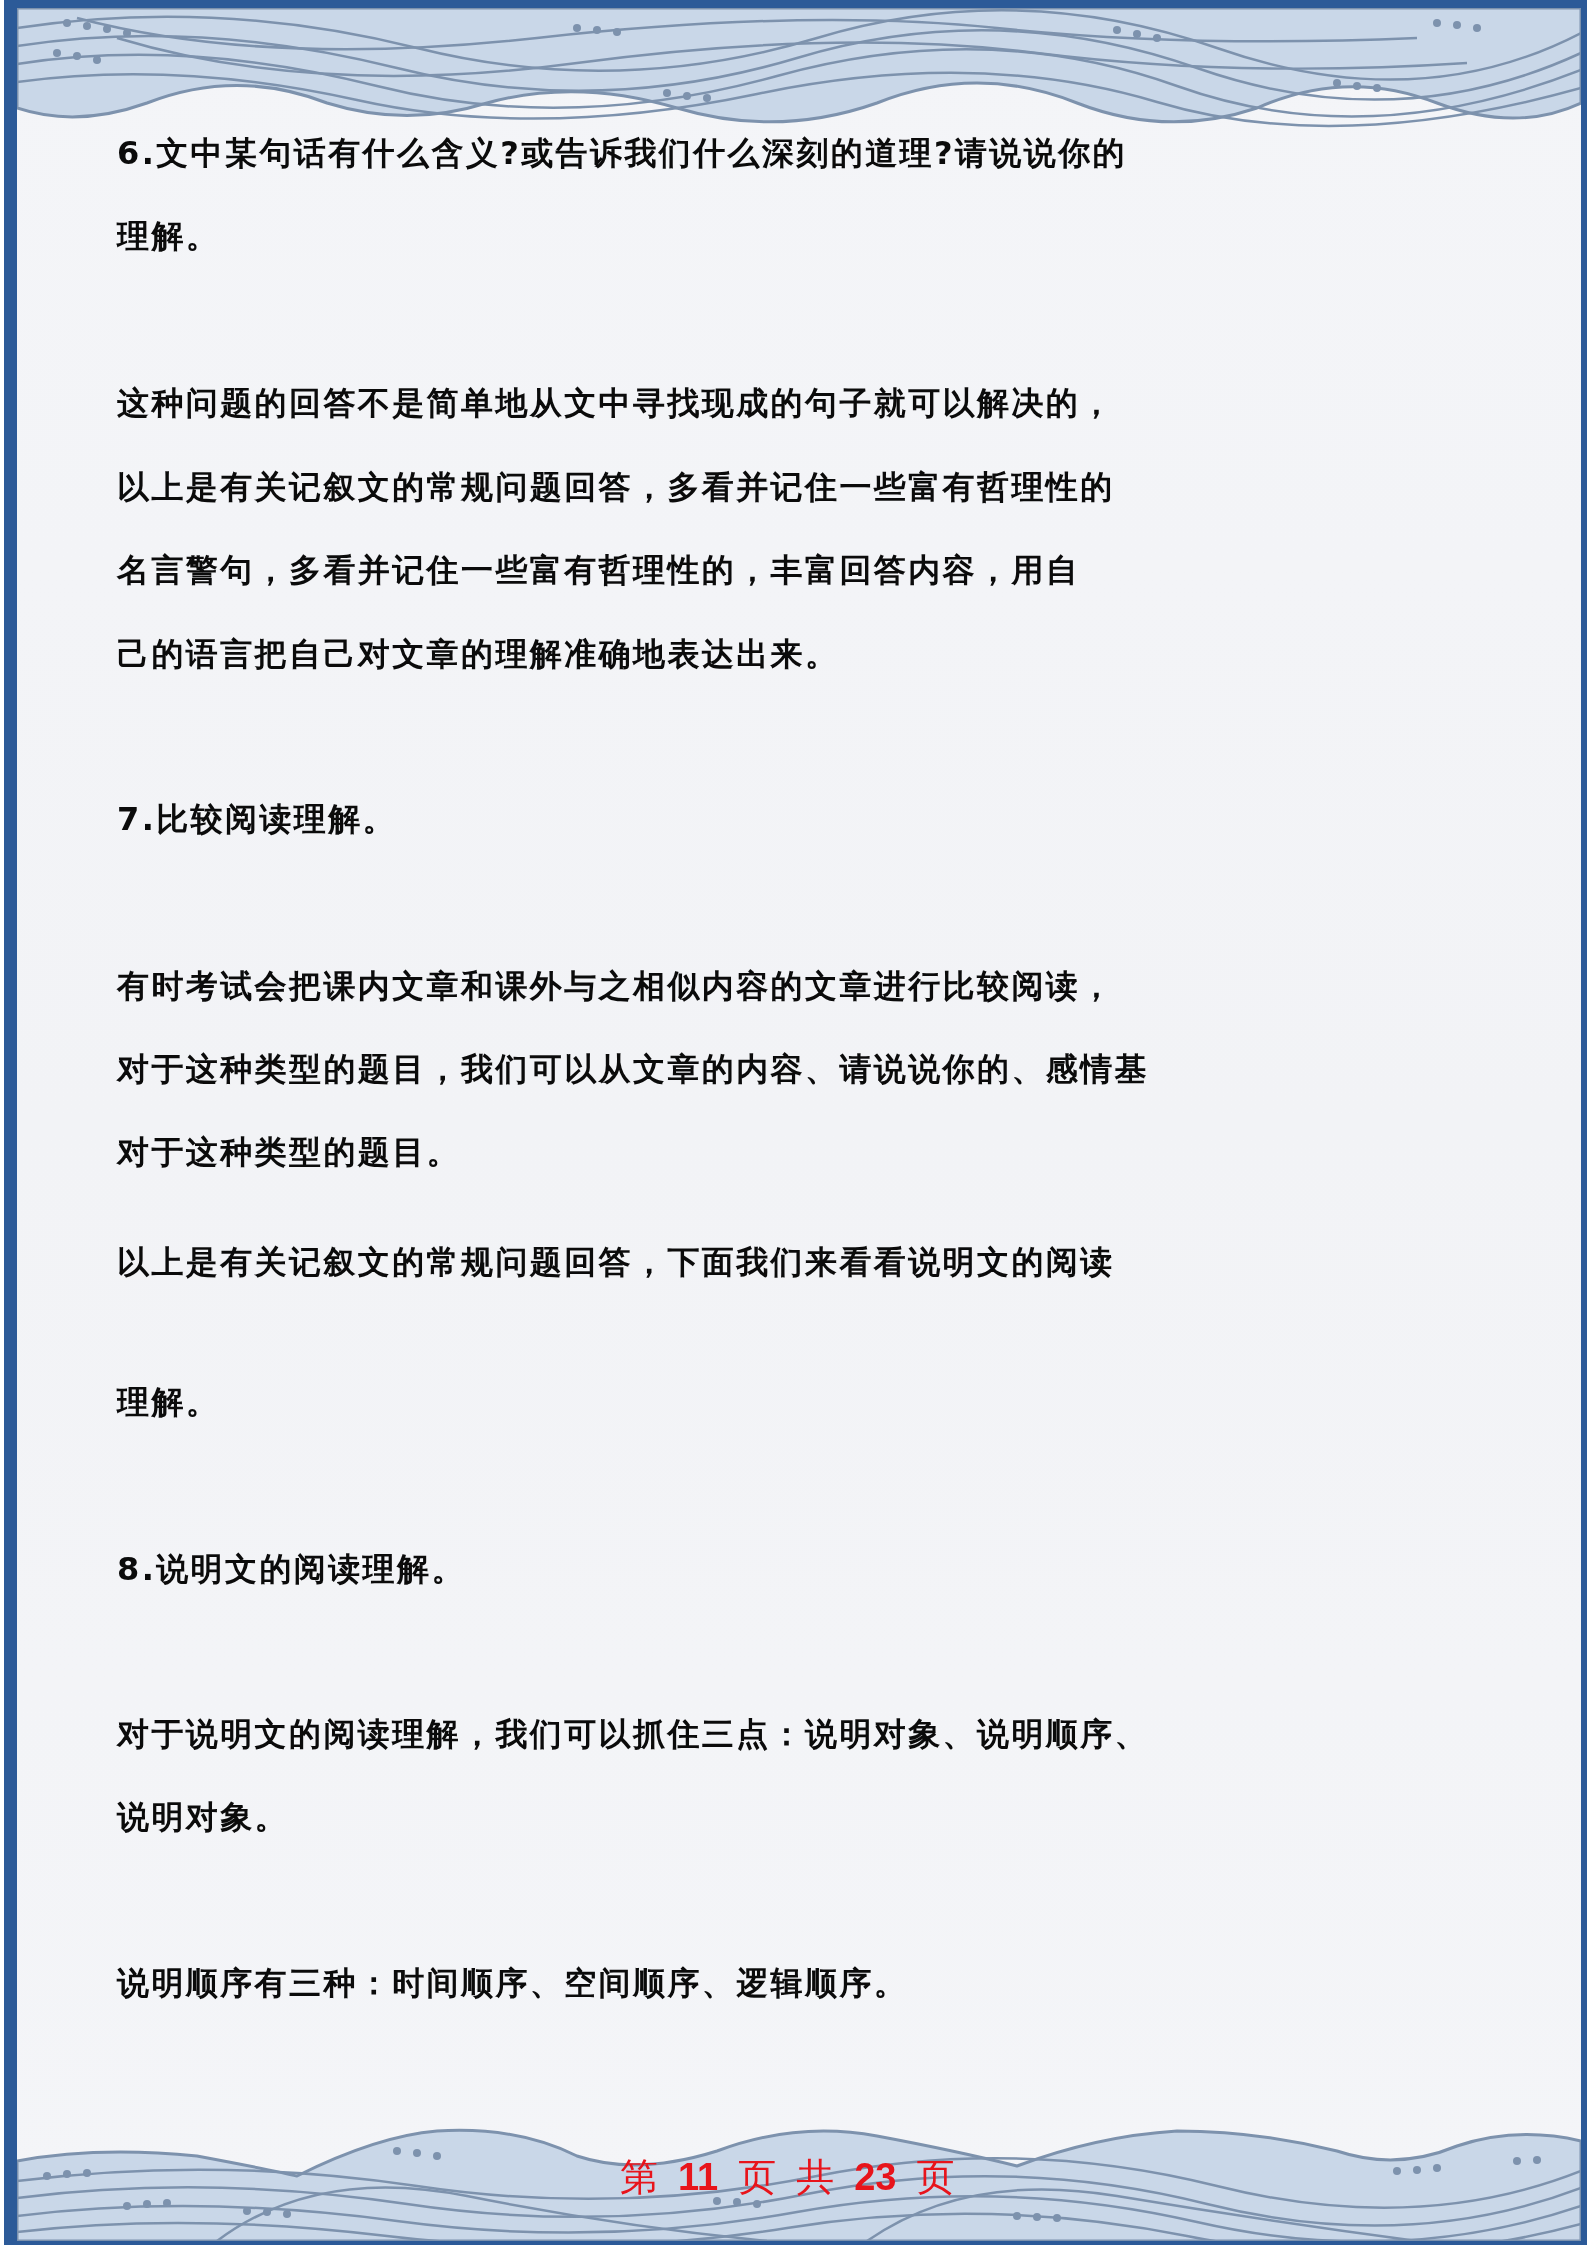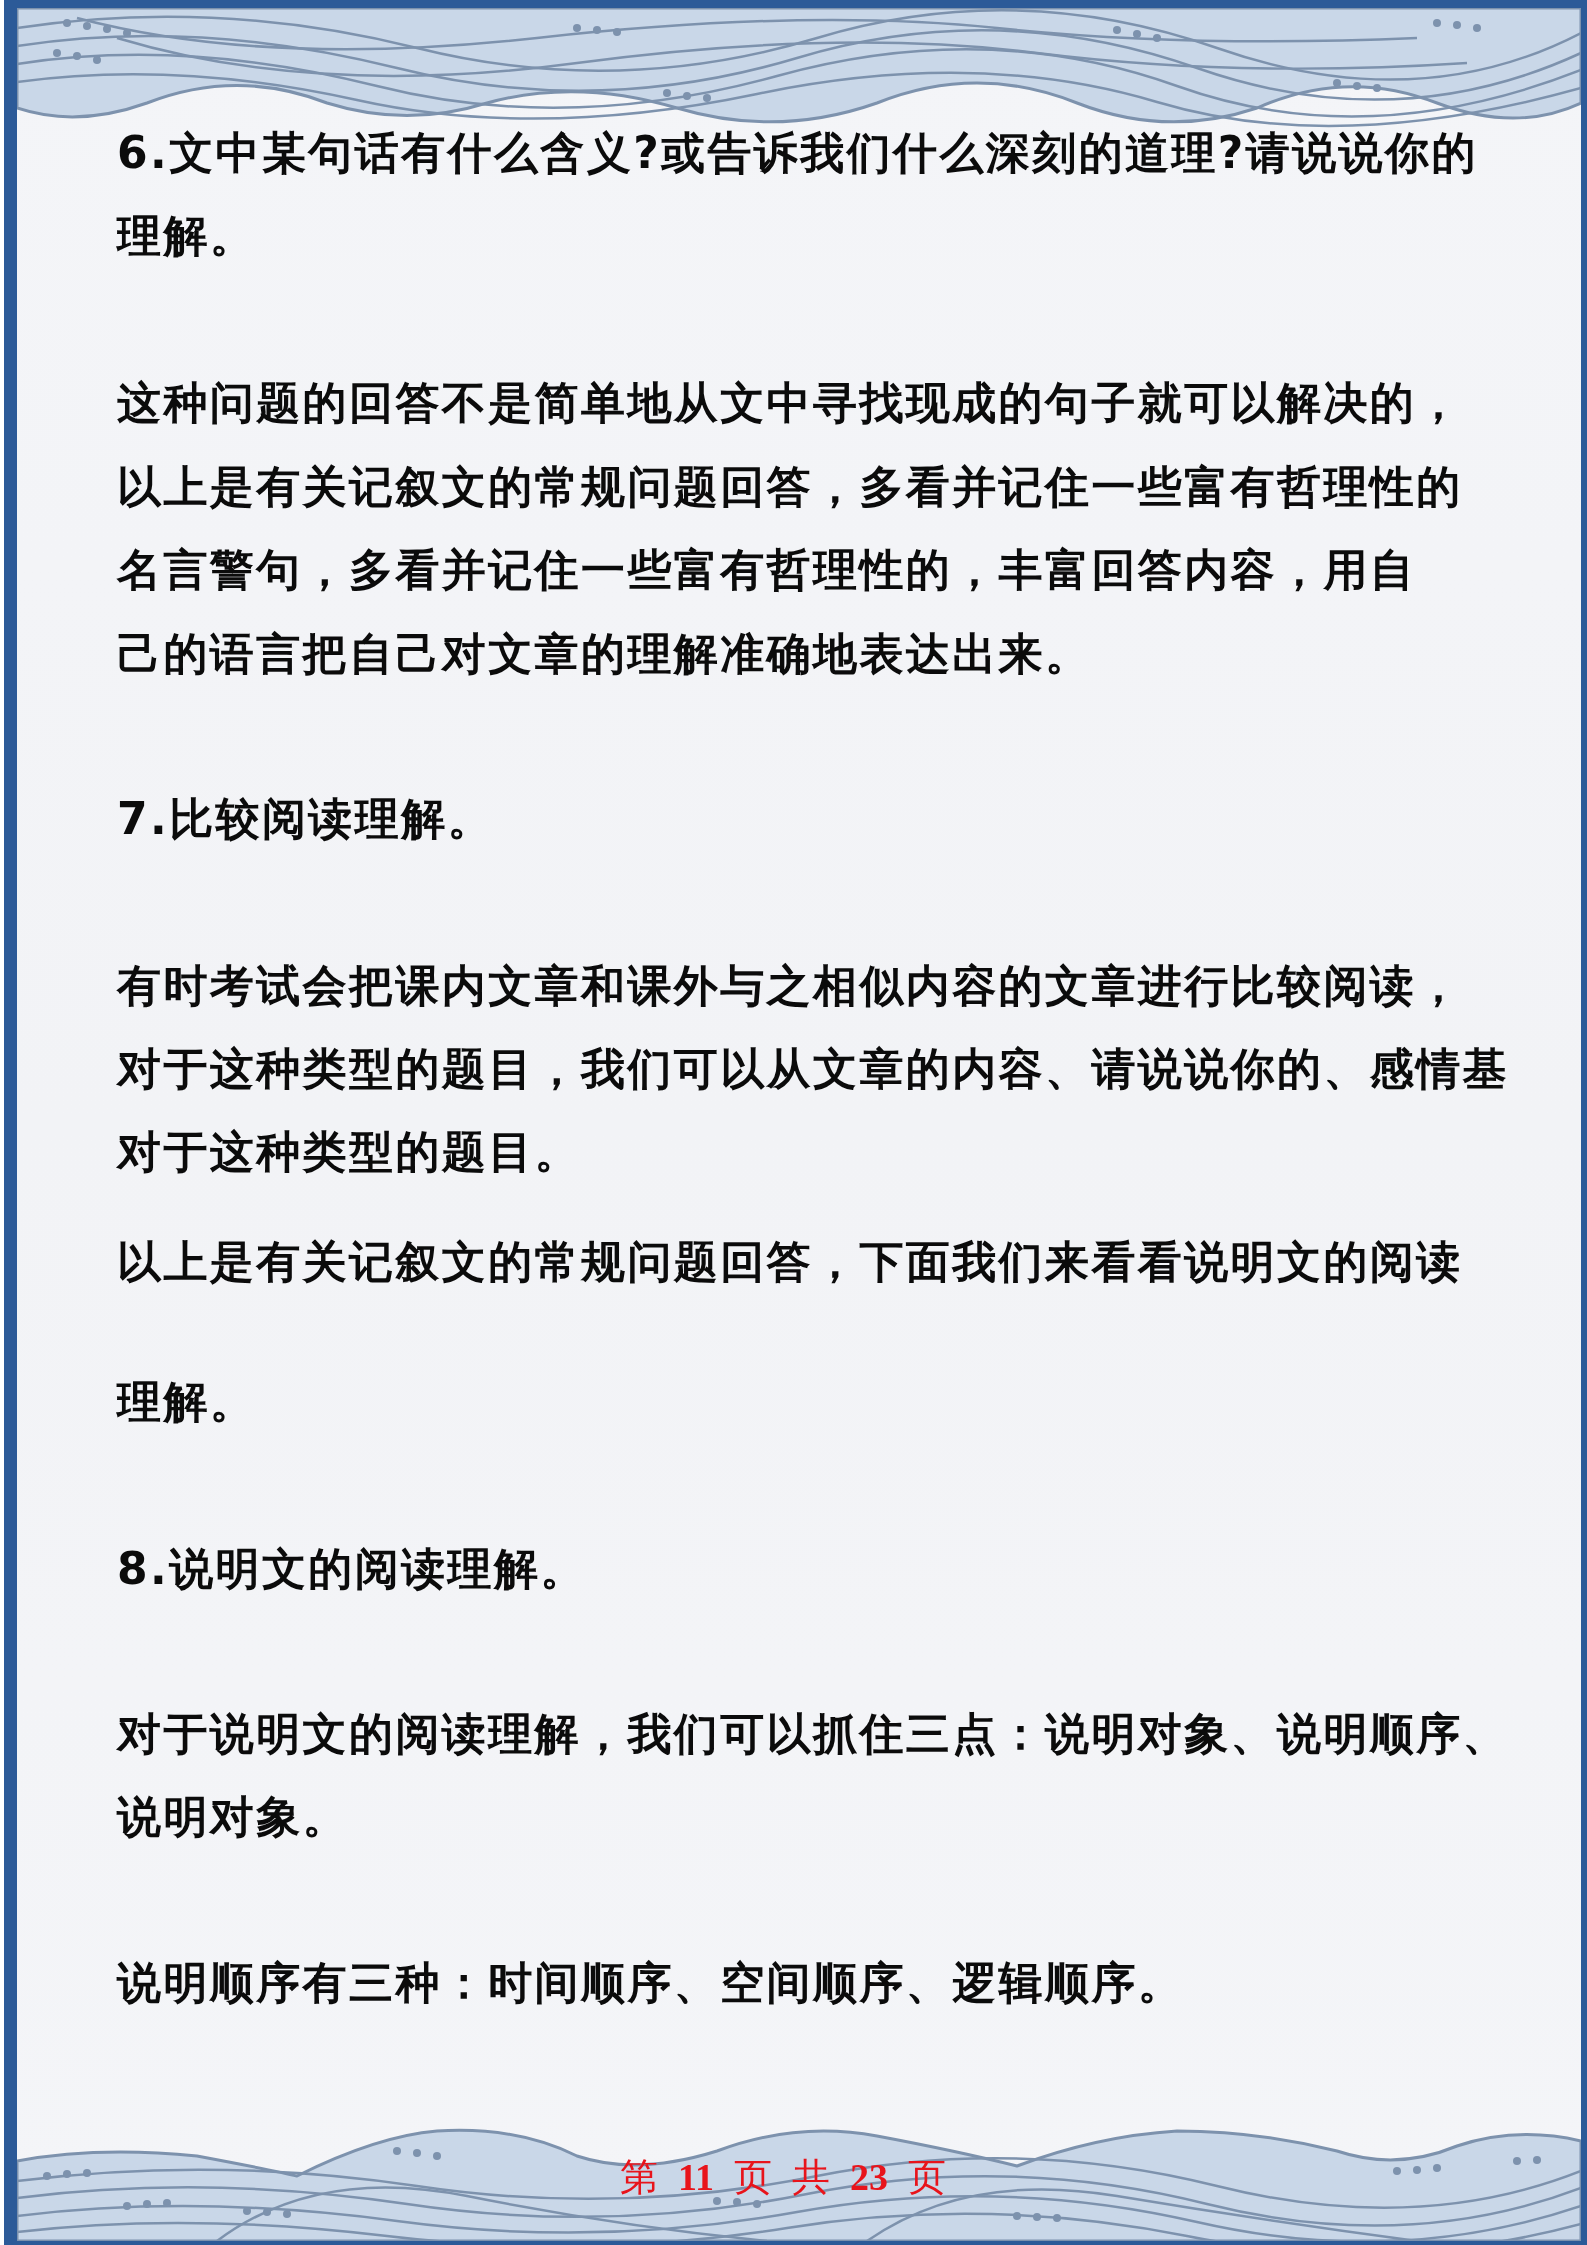--- a/index.html
+++ b/index.html
@@ -17,30 +17,30 @@
     border-top: 8px solid #2c5a98;
     border-bottom: 4px solid #2c5a98;
   }
   .wave-top, .wave-bottom { position: absolute; left: 17px; width: 1564px; pointer-events: none; }
   .wave-top { top: 8px; height: 120px; }
   .wave-bottom { bottom: 4px; height: 125px; }
 
   .content { position: absolute; left: 117px; width: 1370px; top: 0; }
   .line {
     position: absolute; left: 0; white-space: nowrap;
-    font-size: 44px; font-weight: bold; color: #0b0b0b;
+    font-size: 32px; font-weight: bold; color: #0b0b0b;
     letter-spacing: 2.4px; line-height: 52px;
   }
 
   .footer {
     position: absolute; left: 620px; top: 2152px; white-space: nowrap;
     color: #e8141b; font-size: 38px; line-height: 50px;
   }
   .footer .cjk { font-family: "DejaVu Serif", "Liberation Serif", serif; font-weight: normal; }
-  .footer .num { font-family: Liberation Serif, serif; font-weight: bold; }
+  .footer .num { font-family: Liberation Sans, sans-serif; font-weight: bold; }
   .footer span { margin-right: 20px; }
 </style>
 </head>
 <body>
 
 <div class="page"></div>
 
 <svg class="wave-top" viewBox="0 0 1564 120" preserveAspectRatio="none">
   <path d="M0,0 H1564 V95 Q1500,125 1420,95 Q1330,60 1240,100 Q1150,130 1060,95 Q960,55 860,95 Q760,130 660,100 Q560,70 470,95 Q390,120 310,95 Q220,60 130,95 Q60,120 0,100 Z" fill="#c9d7e8" stroke="#7d92ad" stroke-width="3"></path>
   <g fill="none" stroke="#7d92ad" stroke-width="2.5">

